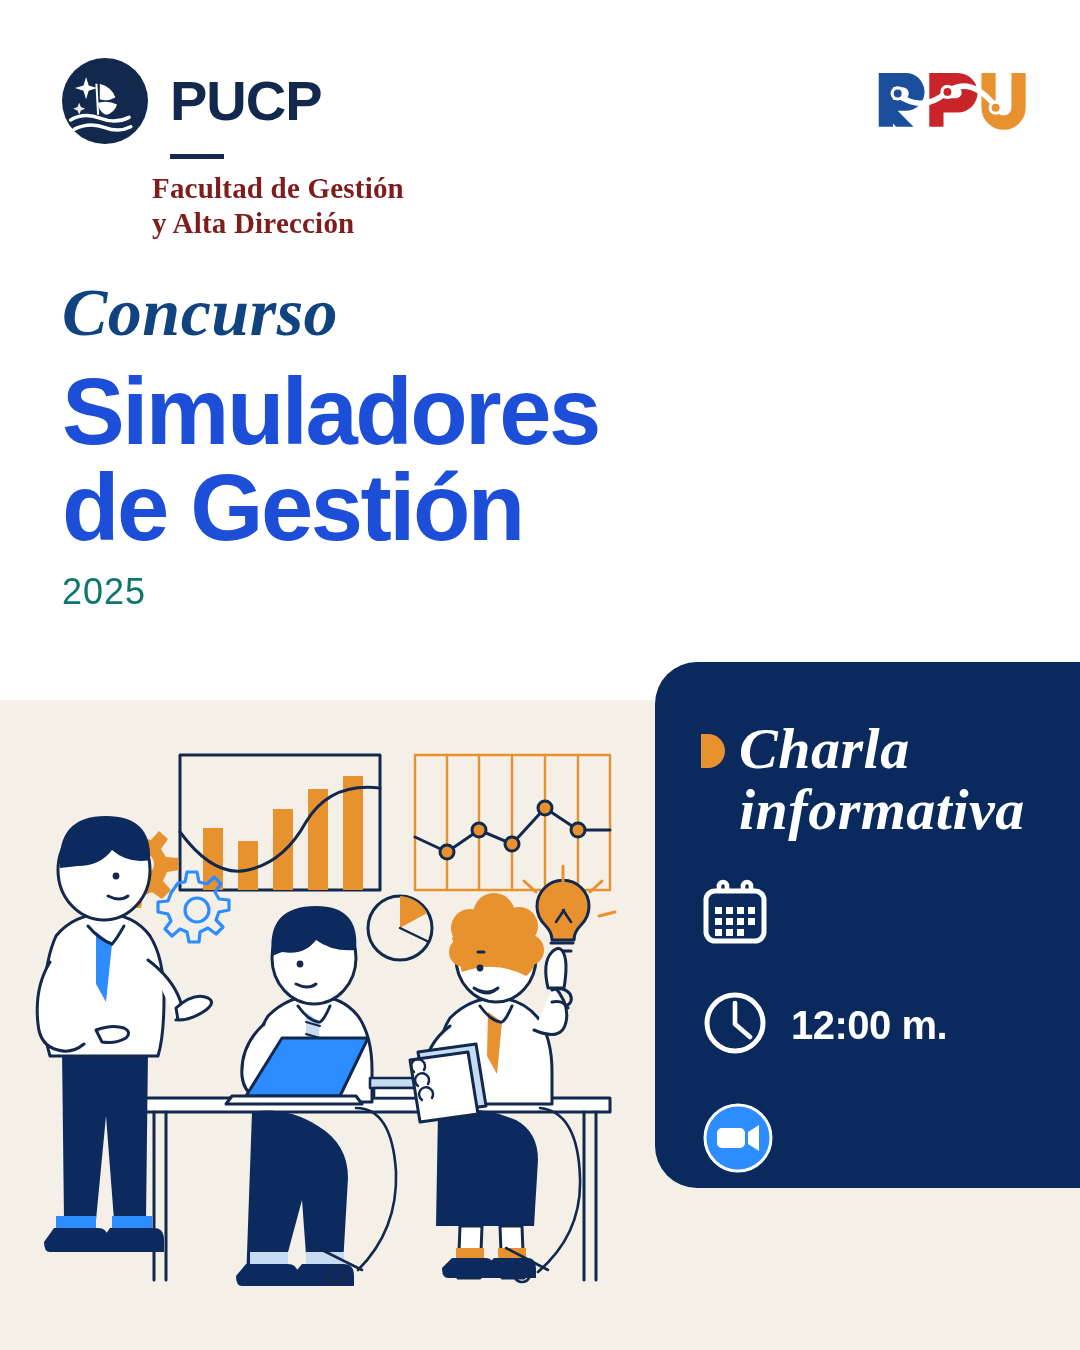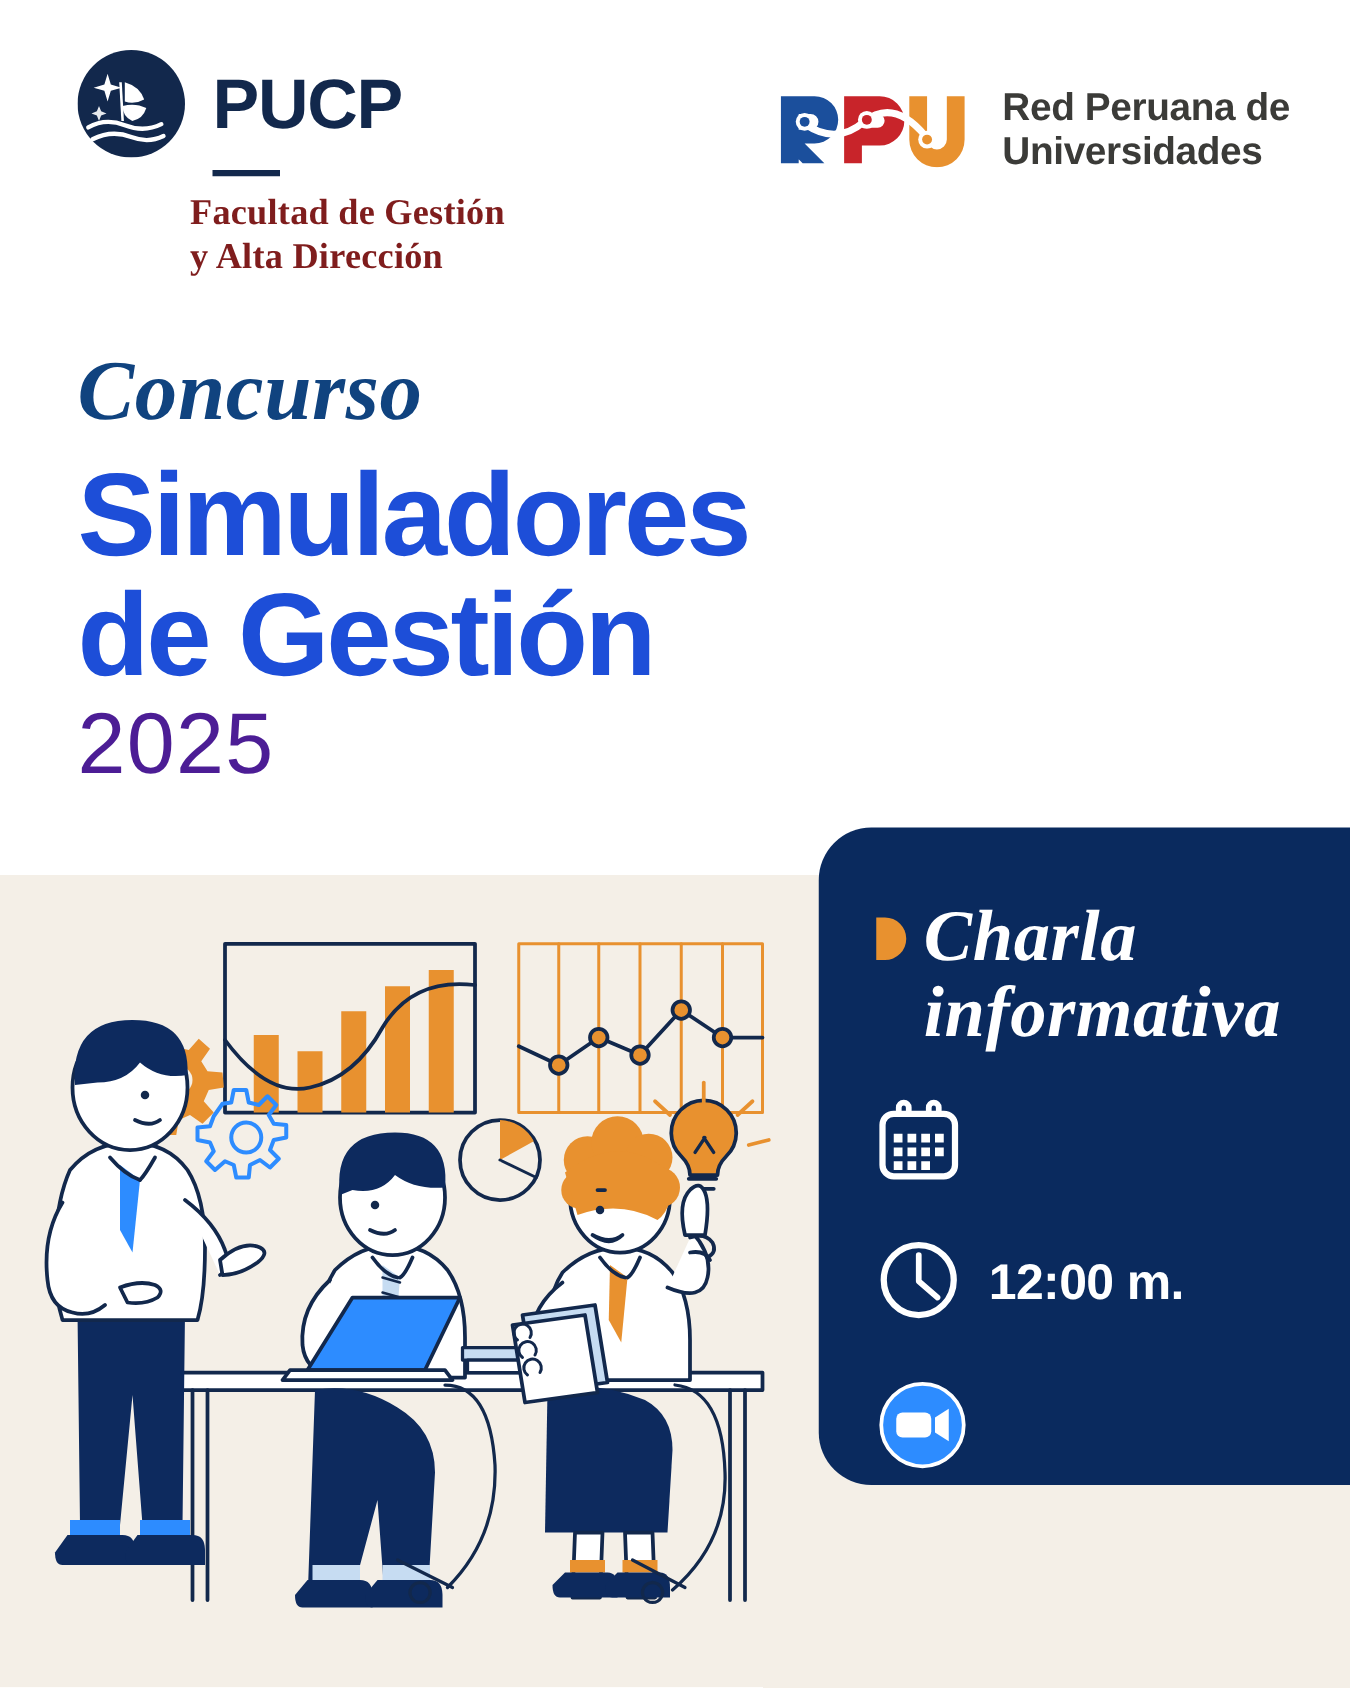--- a/index.html
+++ b/index.html
@@ -21,21 +21,21 @@
   .illustration-band {
     position: absolute;
     left: 0; top: 700px;
     width: 1080px; height: 650px;
     background: #f4efe7;
   }
 
   
   .logo-row { position: absolute; left: 0; top: 0; width: 1080px; height: 240px; }
 
-  .pucp-logo { position: absolute; left: 62px; top: 40px; width: 420px; }
+  .pucp-logo { position: absolute; left: 62px; top: 58px; width: 420px; }
   .pucp-top { display: flex; align-items: center; gap: 22px; }
   .pucp-mark { width: 86px; height: 86px; flex: 0 0 86px; }
   .pucp-word {
     font-family: "Liberation Sans", sans-serif;
     font-weight: bold;
     font-size: 56px;
     letter-spacing: -1px;
     color: #12284c;
     line-height: 0.95;
   }
@@ -78,25 +78,25 @@
   .title-main {
     margin-top: 18px;
     font-family: "Liberation Sans", sans-serif;
     font-weight: bold;
     font-size: 94px;
     line-height: 1.02;
     color: #1d4ed8;
     letter-spacing: -2.5px;
   }
   .title-year {
-    margin-top: 4px;
+    margin-top: 18px;
     font-family: "Liberation Sans", sans-serif;
     font-weight: normal;
-    font-size: 69px;
-    color: #4c1d95;
+    font-size: 36px;
+    color: #0f766e;
     letter-spacing: 1px;
     line-height: 1;
   }
 
   
   .info-card {
     position: absolute;
     left: 655px; top: 662px;
     width: 470px; height: 526px;
     background: #0a2a5e;
@@ -196,24 +196,20 @@
           <path d="M136 6 h18 v44 a10 10 0 0 0 20 0 V6 h18 v44 a28 28 0 0 1 -56 0 Z" fill="#e8912f"></path>
 
           <path d="M30 34 q32 22 60 -2 q30 -24 62 14" stroke="#ffffff" stroke-width="7" fill="none" stroke-linecap="round"></path>
           <circle cx="30" cy="32" r="9" fill="#ffffff"></circle>
           <circle cx="30" cy="32" r="5" fill="#1b4f9c"></circle>
           <circle cx="93" cy="30" r="9" fill="#ffffff"></circle>
           <circle cx="93" cy="30" r="5" fill="#c8242a"></circle>
           <circle cx="154" cy="50" r="9" fill="#ffffff"></circle>
           <circle cx="154" cy="50" r="5" fill="#e8912f"></circle>
         </svg>
-      </span>
-      <span class="rpu-text">
-        <div>Red Peruana de</div>
-        <div>Universidades</div>
       </span>
     </div>
   </div>
 
   <div class="headline">
     <div class="kicker">Concurso</div>
     <div class="title-main">
       <div>Simuladores</div>
       <div>de Gestión</div>
     </div>

